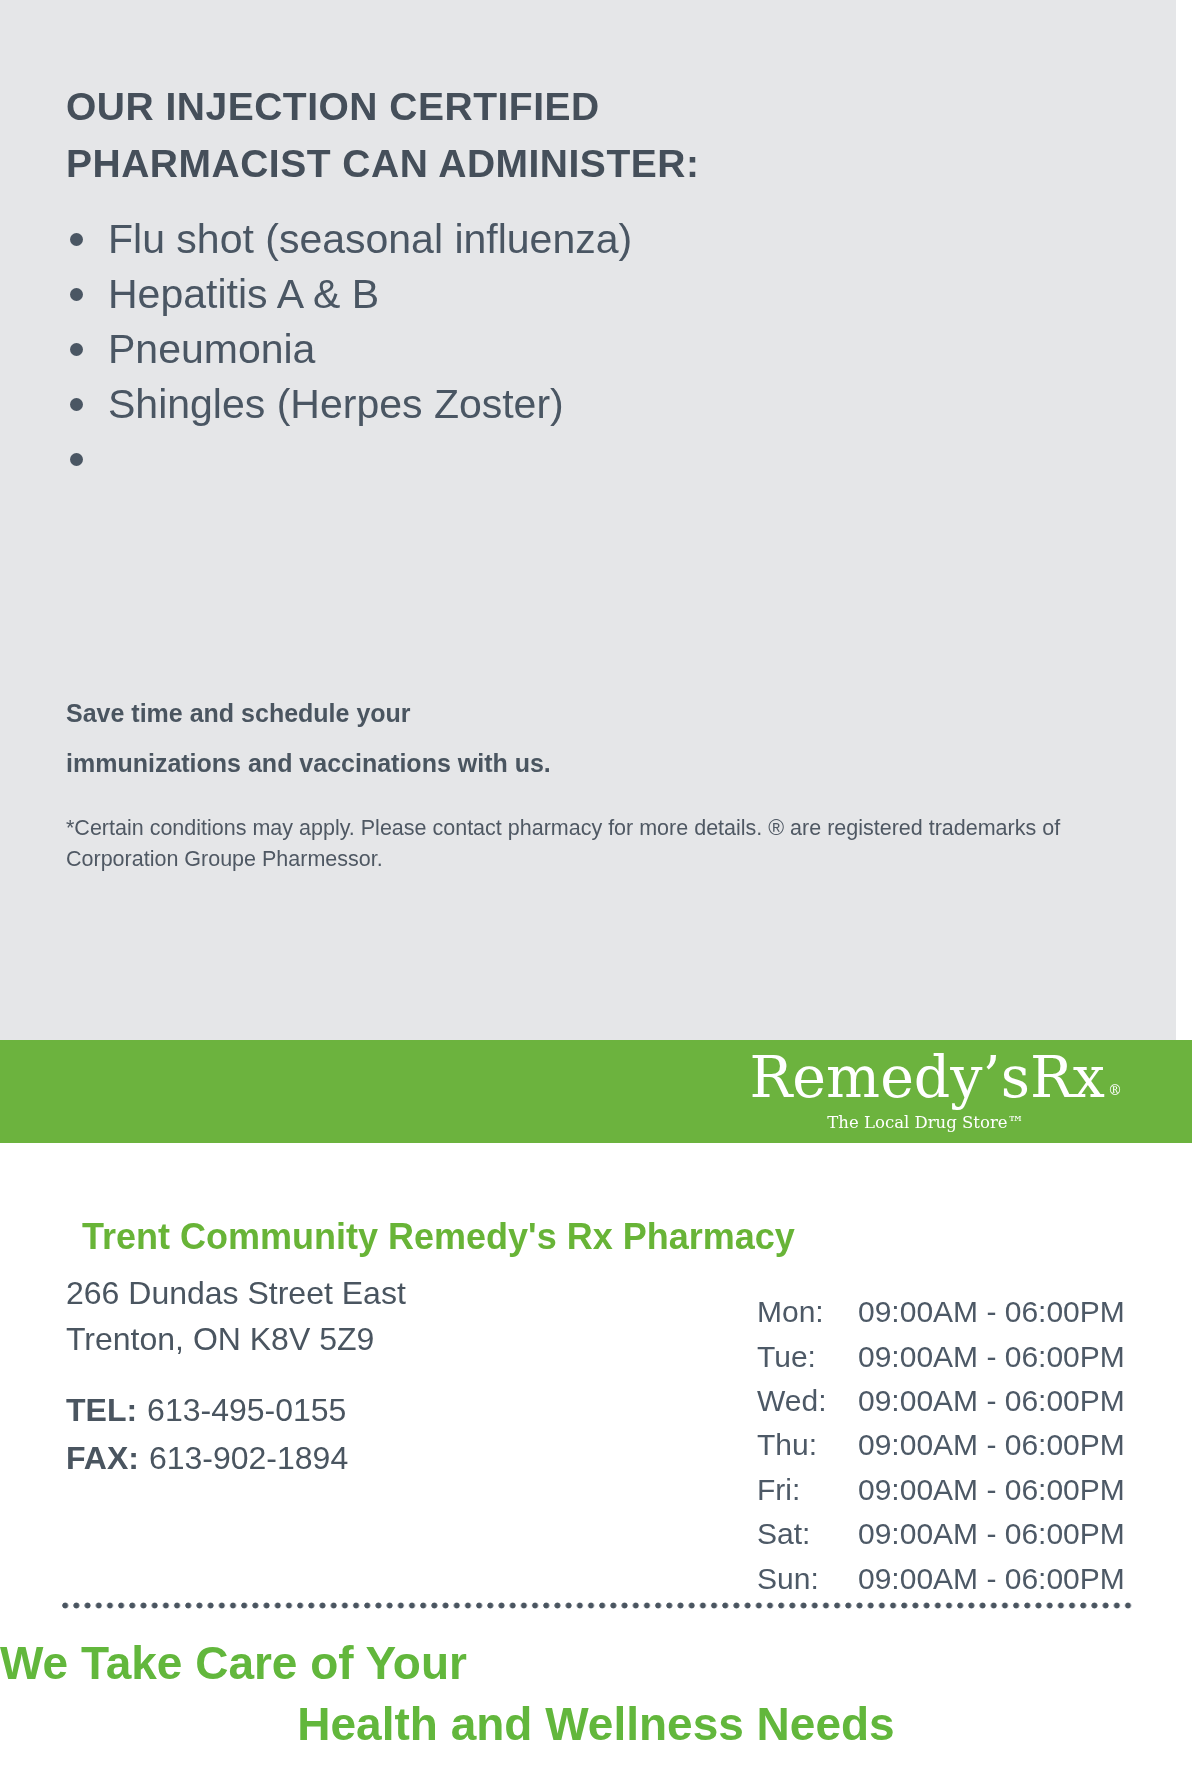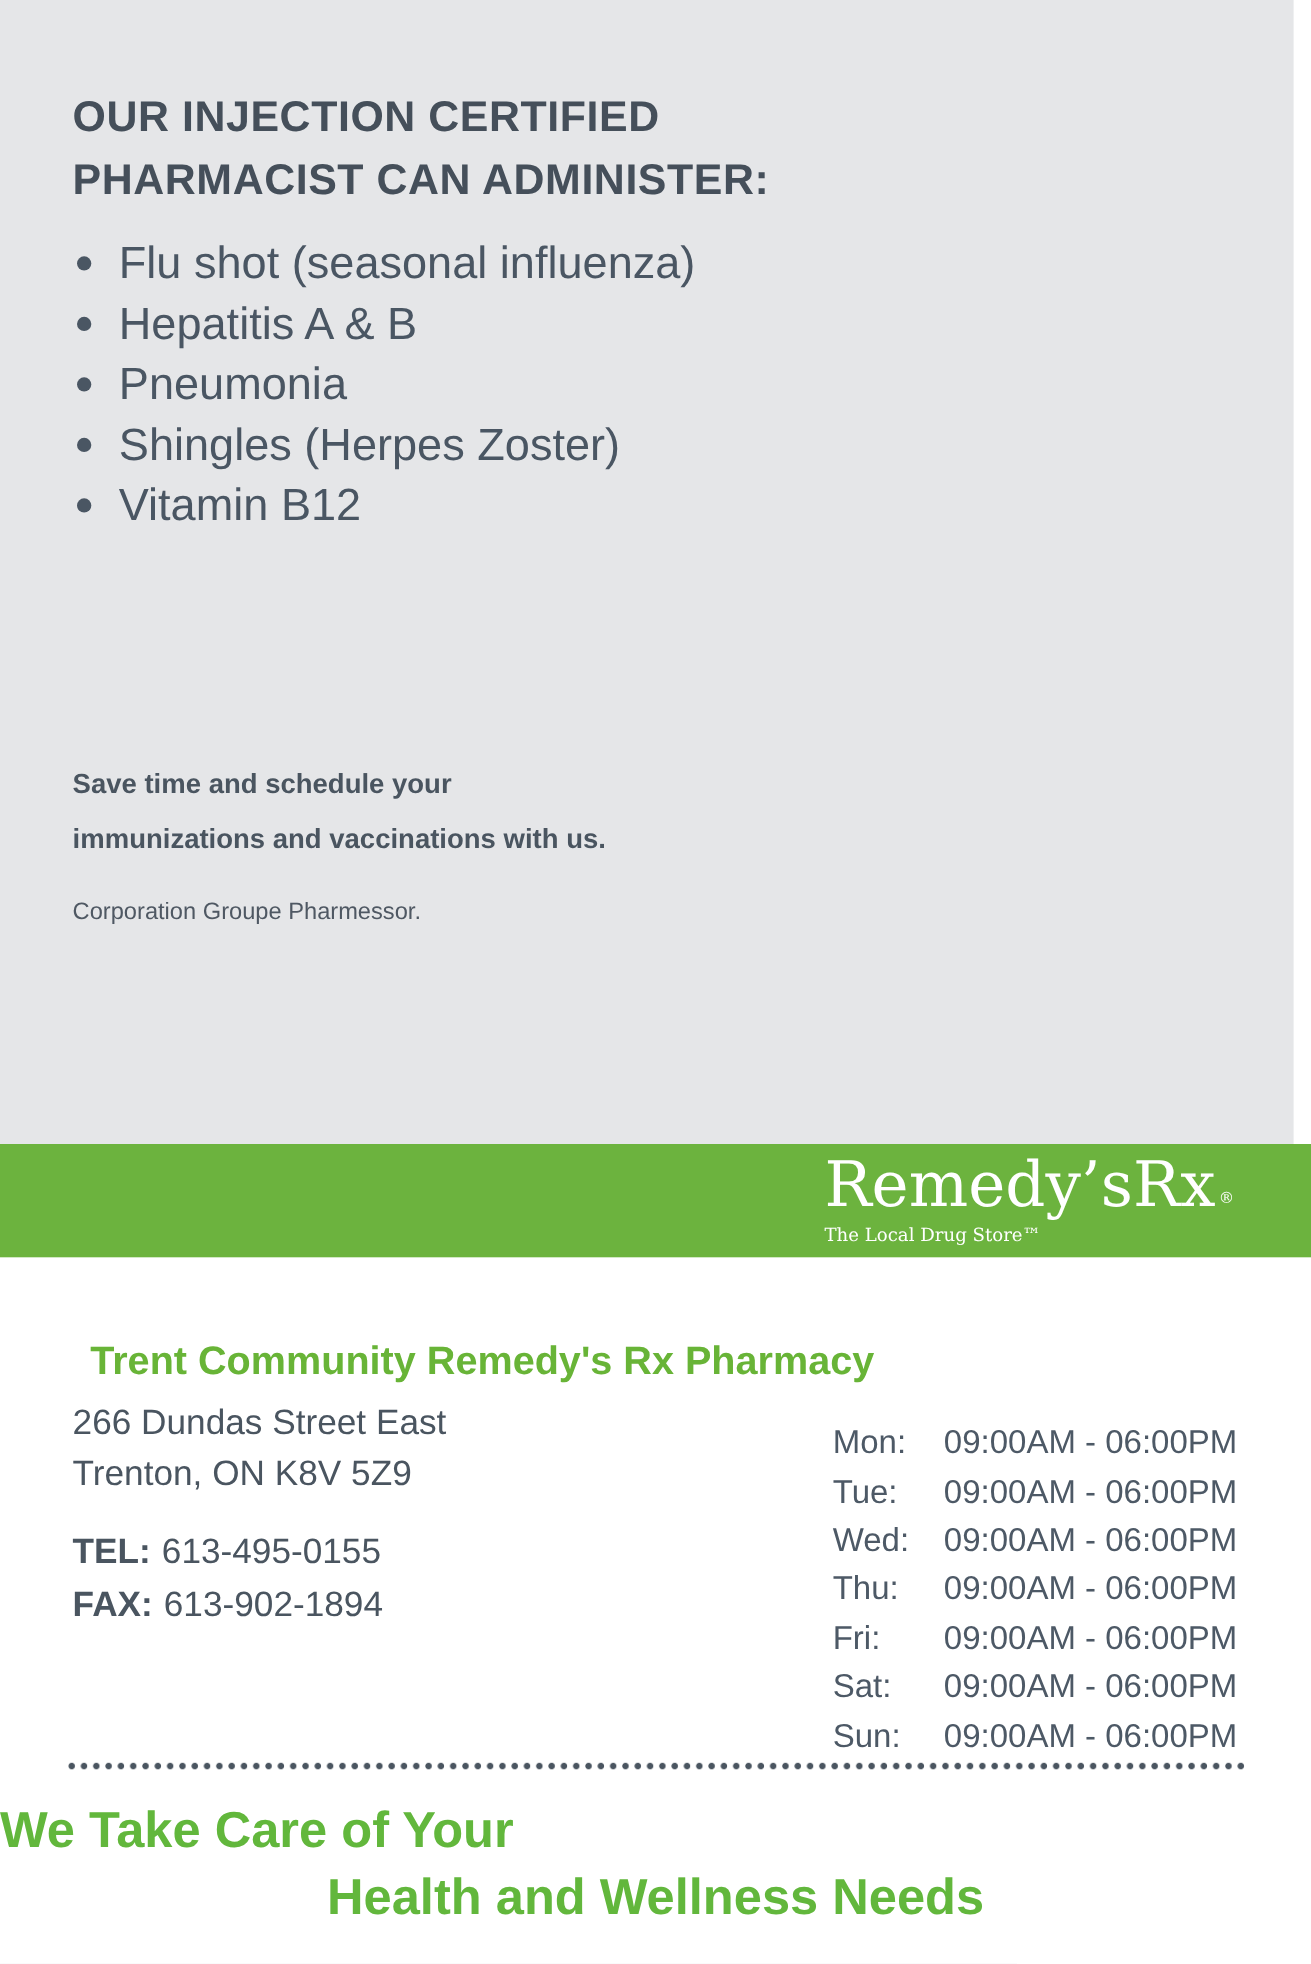--- a/index.html
+++ b/index.html
@@ -43,21 +43,21 @@
   }
 
   
   .brand-banner {
     position: absolute; top: 1040px; left: 0;
     width: 1192px; height: 103px;
     background: #6cb33e;
   }
   .brand-logo {
     position: absolute; top: 6px; right: 70px;
-    text-align: left; color: #ffffff;
+    text-align: center; color: #ffffff;
     font-family: "DejaVu Serif", serif;
   }
   .logo-line { font-size: 57px; line-height: 62px; white-space: nowrap; }
   .registered-mark { font-size: 14px; margin-left: 3px; position: relative; bottom: 2px; }
   .logo-tagline { font-size: 16.5px; line-height: 17px; margin-top: -9px; padding-right: 20px; white-space: nowrap; }
 
   
   .pharmacy-name {
     position: absolute; top: 1216px; left: 82px;
     font-size: 36px; font-weight: bold; color: #68b437; white-space: nowrap;
@@ -117,30 +117,30 @@
       <li>
         <span class="bullet-dot"></span>
         <span>Pneumonia</span>
       </li>
       <li>
         <span class="bullet-dot"></span>
         <span>Shingles (Herpes Zoster)</span>
       </li>
       <li>
         <span class="bullet-dot"></span>
-        <span>Vitamin B12</span>
       </li>
     </ul>
 
     <div class="cta-heading">
       <div>Save time and schedule your</div>
       <div>immunizations and vaccinations with us.</div>
     </div>
 
     <div class="disclaimer">
+      <div>*Certain conditions may apply. Please contact pharmacy for more details. ® are registered trademarks of</div>
       <div>Corporation Groupe Pharmessor.</div>
     </div>
   </div>
 
   <div class="brand-banner">
     <div class="brand-logo">
       <div class="logo-line">
         <span>Remedy’sRx</span><span class="registered-mark">®</span>
       </div>
       <div class="logo-tagline">The Local Drug Store™</div>

